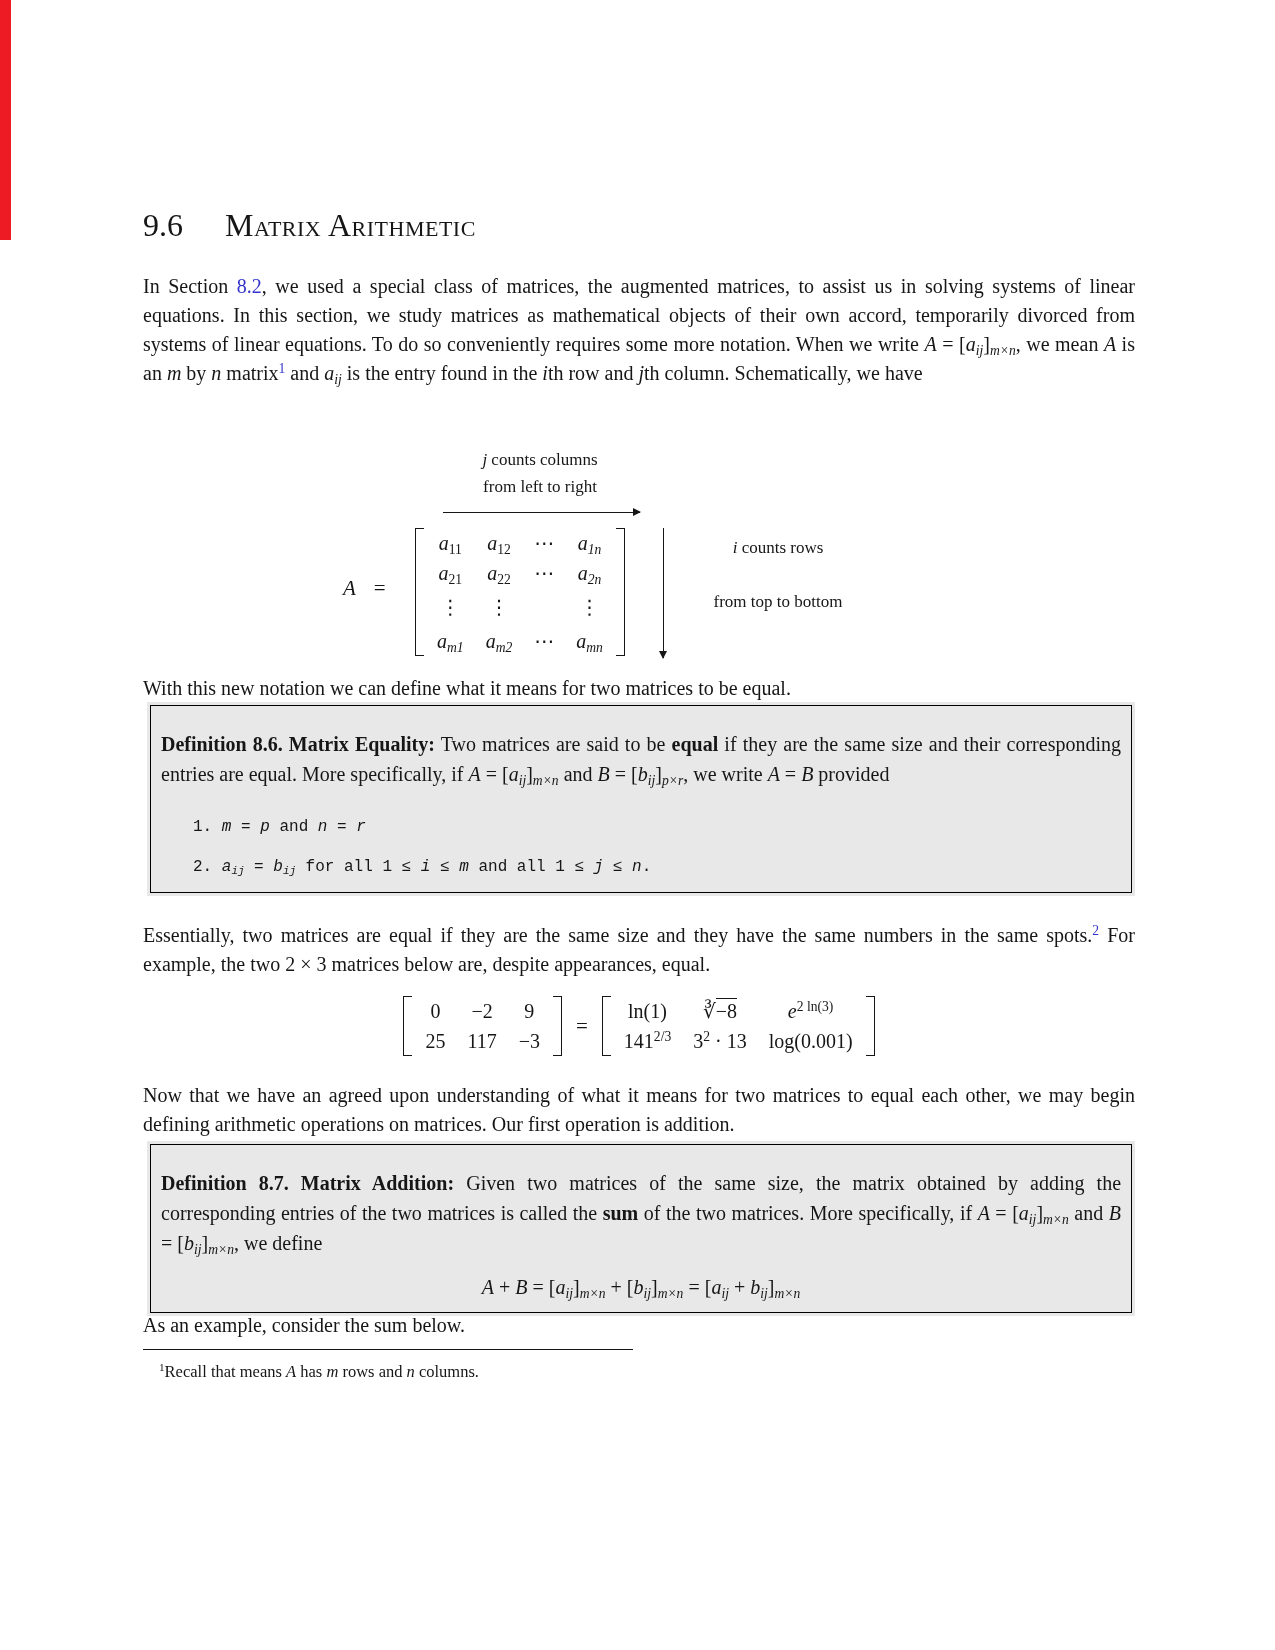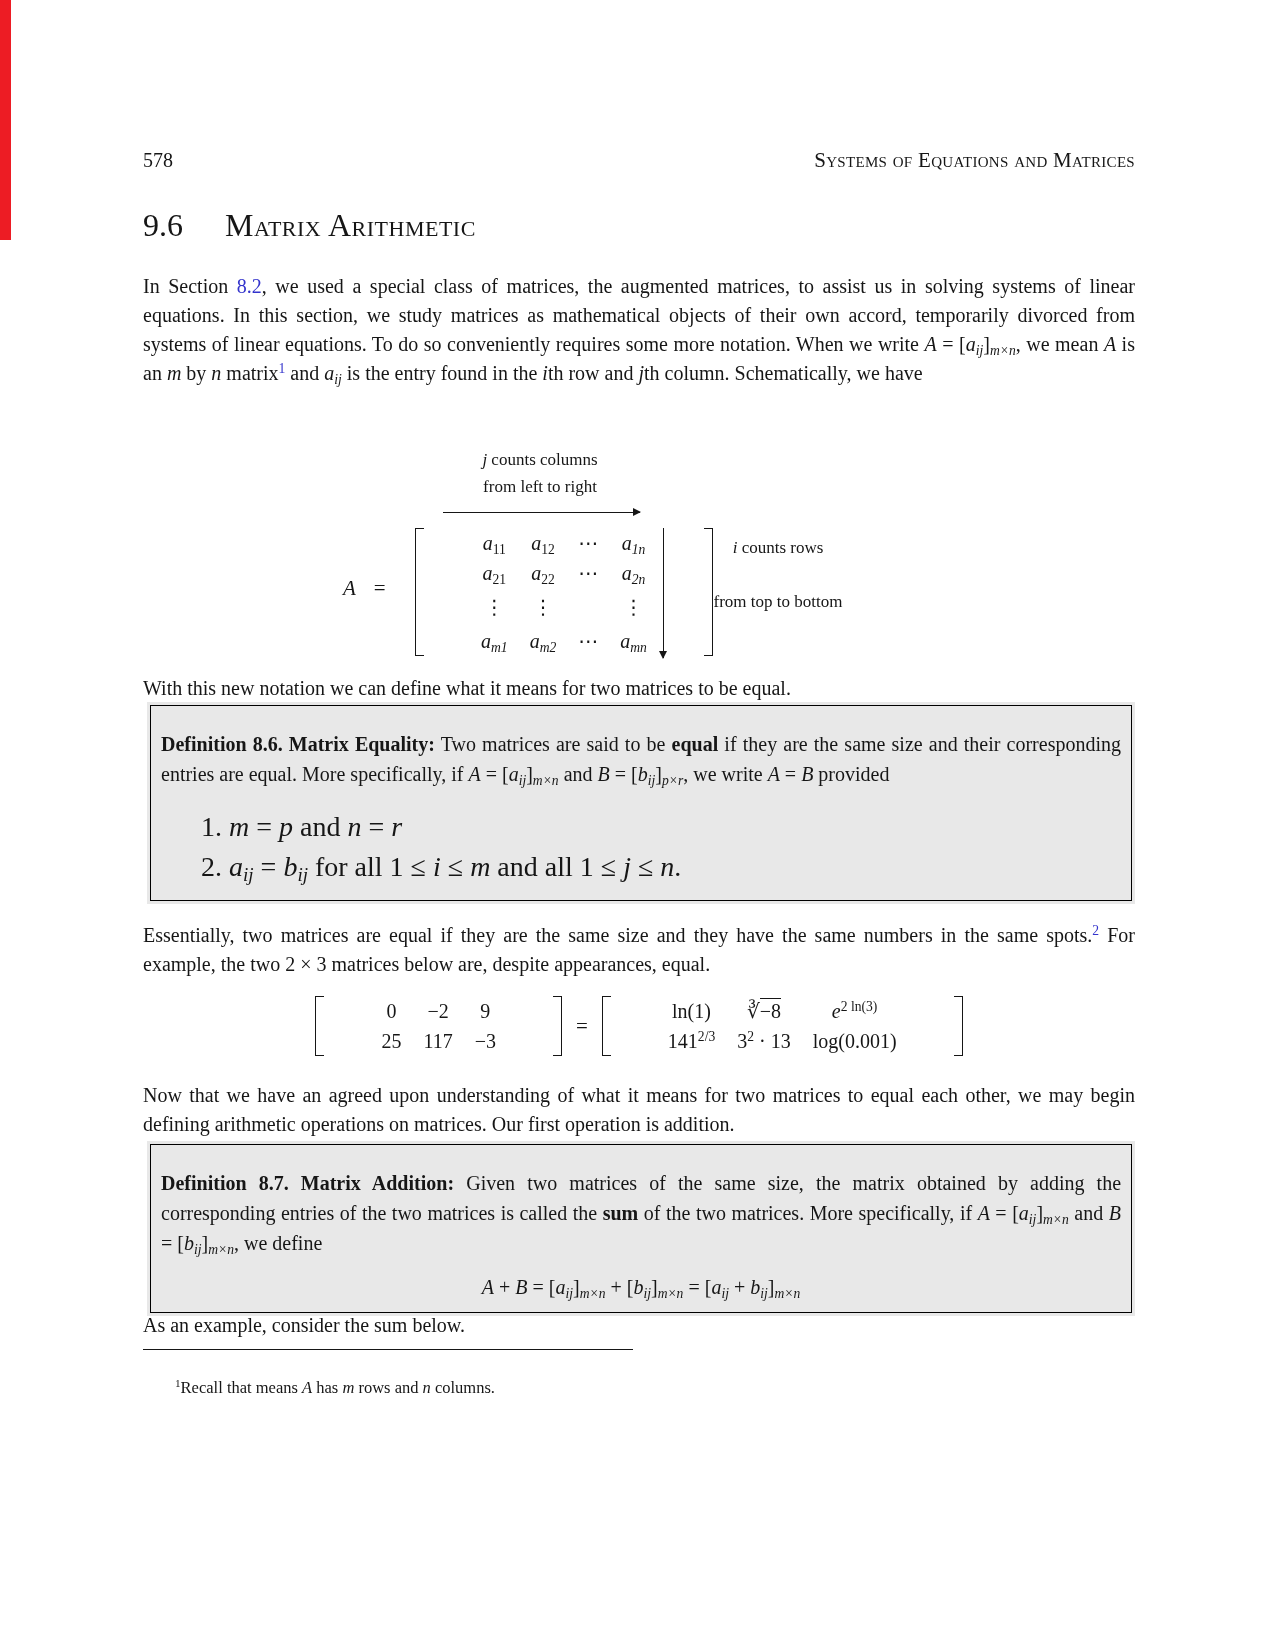--- a/index.html
+++ b/index.html
@@ -27,55 +27,51 @@
   
   .dlabel{font-size:17px;text-align:center;}
   .harrow{border-top:1.3px solid #161616;height:0;}
   .harrow:after{content:"";position:absolute;right:-1px;top:-4.6px;width:0;height:0;
     border-style:solid;border-color:transparent;border-width:4px 0 4px 8px;border-left-color:#161616;}
   .varrow{border-left:1.3px solid #161616;width:0;}
   .varrow:after{content:"";position:absolute;bottom:-1px;left:-4.6px;width:0;height:0;
     border-style:solid;border-color:transparent;border-width:8px 4px 0 4px;border-top-color:#161616;}
   .lhs{font-size:21px;display:flex;gap:18px;}
   
-  .bmatrix{display:inline-flex;align-items:stretch;gap:44px;}
+  .bmatrix{display:inline-flex;align-items:stretch;}
   .br-l{width:8px;border:1.6px solid #161616;border-right:none;}
   .br-r{width:8px;border:1.6px solid #161616;border-left:none;}
   .mtbl{display:table;border-collapse:collapse;padding:0;margin:0 2px;}
   .mrow{display:table-row;}
   .mc{display:table-cell;text-align:center;vertical-align:middle;padding:0 11px;font-size:20px;height:30px;}
   .vd{height:38px;}
   
   .defbox{background:var(--boxbg,#e8e8e8);padding:3px;}
   .defbox-inner{border:1.5px solid var(--boxbd,#000);padding:23px 10px 10px 10px;}
   .defbox .body{width:auto;left:auto;line-height:30px;}
-  .ditem{margin:8px;font-size:28px;line-height:30px;padding-left:32px;}
+  .ditem{margin:0;font-size:16px;line-height:30px;padding-left:32px;font-family:Liberation Mono, monospace;}
   .ditem-gap1{margin-top:23px;}
   .ditem-gap2{margin-top:10px;}
   .ceq{text-align:center;font-size:20px;margin-top:14px;line-height:30px;}
   
   .eqrow{left:143px;width:992px;display:flex;justify-content:center;align-items:center;gap:14px;}
   .eqsign{font-size:21px;}
   
   .fnrule{border-top:1.5px solid #161616;height:0;}
-  .fn{margin:16px;font-size:16.5px;line-height:23px;width:992px;left:143px;text-indent:16px;text-align:justify;}
+  .fn{margin:0;font-size:16.5px;line-height:23px;width:992px;left:143px;text-indent:16px;text-align:justify;}
   
   .edgebar{top:0;left:0;width:11px;height:240px;background:var(--redbar,#ed1c24);}
 </style>
 </head>
 <body>
 
 <div class="page">
 
   <div class="abs edgebar"></div>
 
-  <header class="abs hdr">
-    <span class="pgnum">578</span>
-    <span class="runhead">Systems of Equations and Matrices</span>
-  </header>
 
   <h1 class="abs h1" style="margin:0;font-weight:normal;">
     <span class="num">9.6</span><span class="ttl">Matrix Arithmetic</span>
   </h1>
 
   <p class="abs body j" style="top:272px;"><span>In Section </span><span class="f-a">8.2</span><span>, we used a special class of matrices, the augmented matrices, to assist us in solving systems of linear equations.  In this section, we study matrices as mathematical objects of their own accord, temporarily divorced from systems of linear equations.  To do so conveniently requires some more notation.  When we write </span><span class="f-i">A</span><span> = [</span><span class="f-i">a</span><span class="f-d f-i">ij</span><span>]</span><span class="f-d f-i">m×n</span><span>, we mean </span><span class="f-i">A</span><span> is an </span><span class="f-i">m</span><span> by </span><span class="f-i">n</span><span> matrix</span><span class="f-u f-a">1</span><span> and </span><span class="f-i">a</span><span class="f-d f-i">ij</span><span> is the entry found in the </span><span class="f-i">i</span><span>th row and </span><span class="f-i">j</span><span>th column.  Schematically, we have</span></p>
 
   <div class="abs dlabel" style="top:450px;left:420px;width:240px;"><span class="f-i">j</span><span> counts columns</span></div>
   <div class="abs dlabel" style="top:477px;left:420px;width:240px;"><span>from left to right</span></div>
   <div class="abs harrow" style="top:512px;left:443px;width:197px;"></div>

